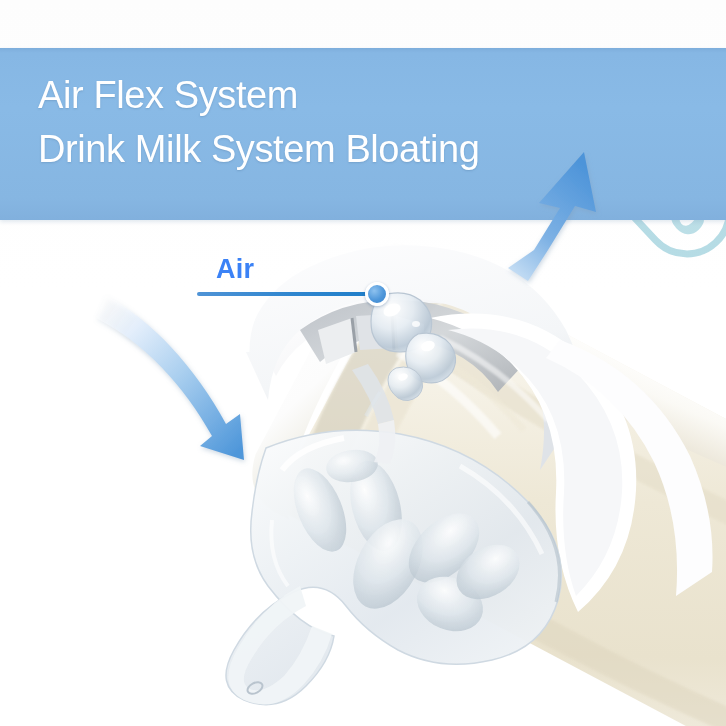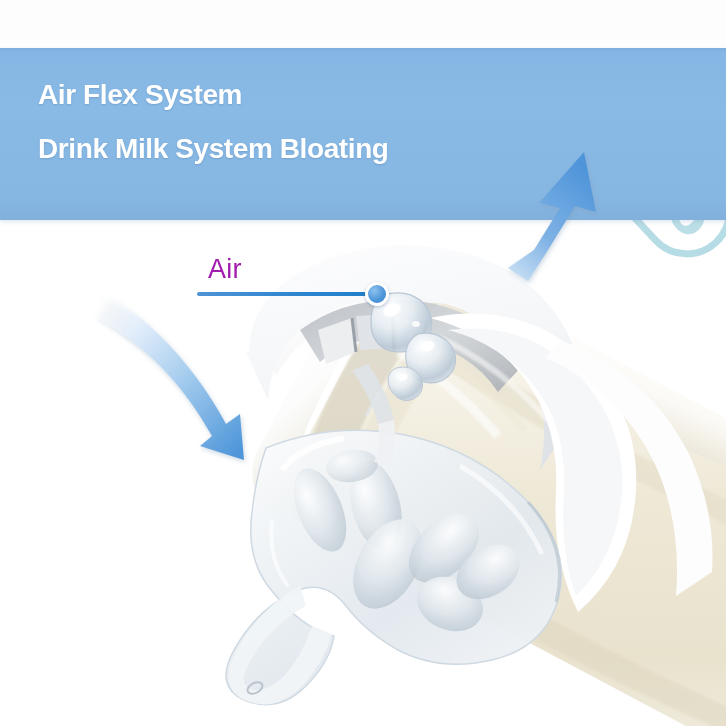--- a/index.html
+++ b/index.html
@@ -67,43 +67,43 @@
         #89bae6 60px, #86b6e2 150px, #81b0dd 172px);
     box-shadow: 0 2px 4px rgba(120,150,180,0.22);
   }
   .banner-inner {
     position: absolute;
     left: 38px; top: 20px;
     width: 600px;
   }
   .banner-line {
     color: #ffffff;
-    font-size: 28px;
-    font-weight: bold;
+    font-size: 38px;
+    font-weight: normal;
     line-height: 54px;
     letter-spacing: -0.4px;
     text-shadow: 0 1px 2px rgba(80,120,160,0.35);
     white-space: nowrap;
   }
 
   
   .overlay-svg {
     position: absolute;
     left: 0; top: 0;
     width: 726px; height: 726px;
     pointer-events: none;
   }
 
   
   .air-label {
     position: absolute;
-    left: 208px; top: 254px;
+    left: 216px; top: 254px;
     font-size: 27px;
-    font-weight: normal;
-    color: #a21caf;
+    font-weight: bold;
+    color: #3b82f6;
     letter-spacing: 0.2px;
   }
   .callout-line {
     position: absolute;
     left: 197px; top: 292px;
     width: 175px; height: 4px;
     background: linear-gradient(90deg,#4f93d6 0%,#2f86cf 55%,#1f7ec9 100%);
     border-radius: 2px;
   }
   .callout-dot {

